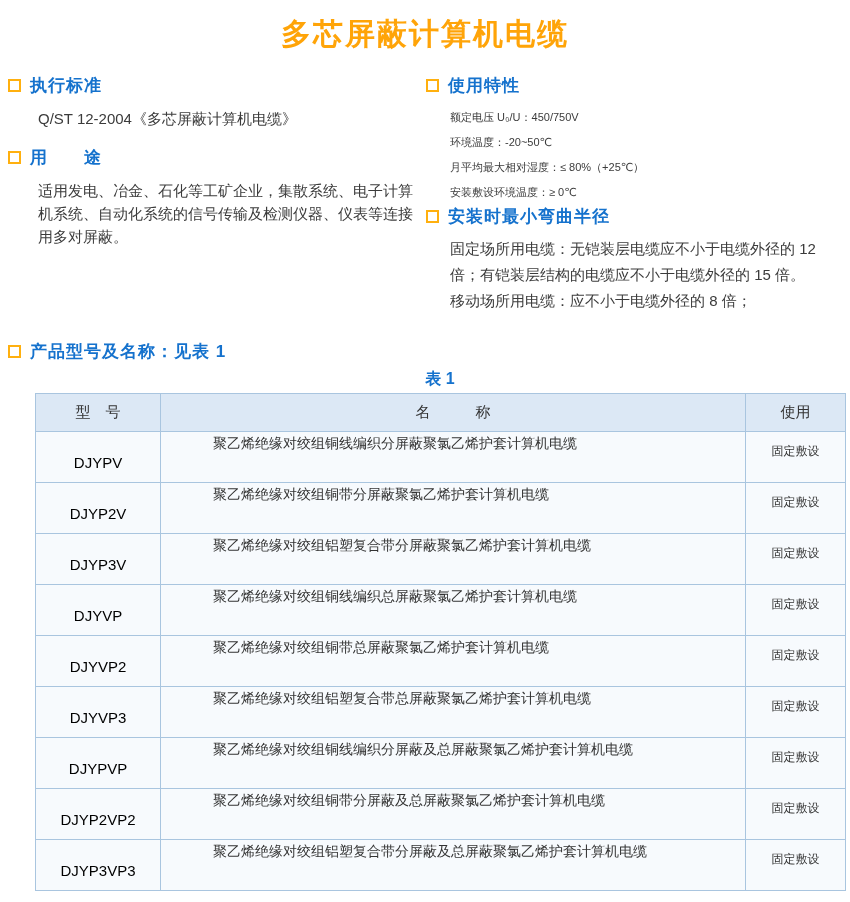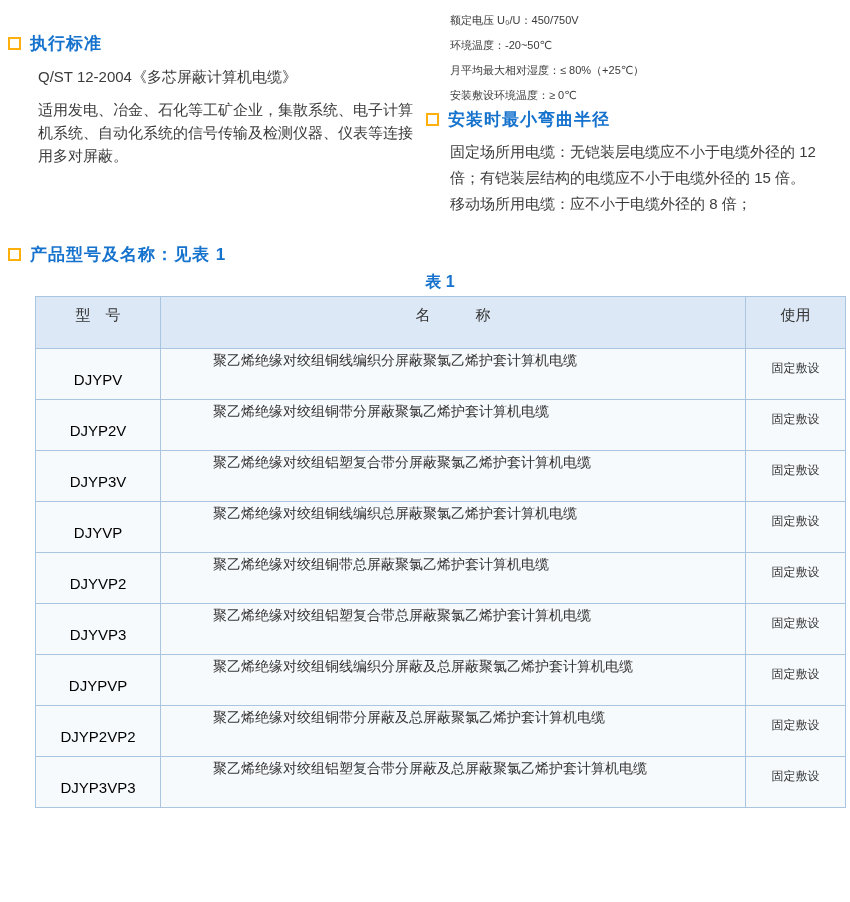--- a/index.html
+++ b/index.html
@@ -32,21 +32,21 @@
     border: 2px solid var(--c-bullet, #FFB00F);
     background: #fff;
     flex: 0 0 auto;
   }
   .sec-head .sec-title {
     color: var(--c-heading, #1572CD);
     font-size: 17px;
     font-weight: bold;
     letter-spacing: 1px;
   }
-  .mt-first { margin-top: 32px; }
+  .mt-first { margin-top: 20px; }
 
   .body-text { font-size: 15px; line-height: 23px; color: var(--c-text, #3b3b3b); }
   .indent-l { margin: 10px 0 0 30px; }
   .indent-r { margin: 8px 0 0 24px; }
 
   .char-lines p { line-height: 25px; font-size: 11px; }
   .bend-text { line-height: 26px; }
 
   .sec-products { margin: 26px 4px 0 8px; }
 
@@ -64,21 +64,21 @@
     table-layout: fixed;
     background: var(--c-row_bg, #f7fafd);
   }
   table.products col.c-model { width: 125px; }
   table.products col.c-name  { width: 585px; }
   table.products col.c-use   { width: 100px; }
   table.products th, table.products td {
     border: 1px solid var(--c-border, #a9c5df);
     font-weight: normal;
   }
-  table.products thead tr { height: 52px; background: var(--c-header_bg, #dce8f5); }
+  table.products thead tr { height: 38px; background: var(--c-header_bg, #dce8f5); }
   table.products th {
     vertical-align: top; padding-top: 9px;
     text-align: center; font-size: 15px; color: #333;
   }
   table.products tbody tr { height: 51px; }
   td.td-model {
     text-align: center; vertical-align: middle;
     padding-top: 10px; font-size: 15px; color: #000000;
   }
   td.td-desc {
@@ -89,37 +89,46 @@
   td.td-use {
     vertical-align: top; padding-top: 11px;
     text-align: center; font-size: 12px; color: #333;
   }
 </style>
 </head>
 <body>
 
 <div class="page">
 
+  <h1 class="title">多芯屏蔽计算机电缆</h1>
 
   <div class="cols">
 
     <div class="col-left">
 
       <div class="sec-head mt-first">
         <span class="sq"></span>
         <span class="sec-title">执行标准</span>
       </div>
       <p class="body-text indent-l">Q/ST 12-2004《多芯屏蔽计算机电缆》</p>
 
+      <div class="sec-head" style="margin-top:16px">
+        <span class="sq"></span>
+        <span class="sec-title">用　　途</span>
+      </div>
       <p class="body-text indent-l">适用发电、冶金、石化等工矿企业，集散系统、电子计算机系统、自动化系统的信号传输及检测仪器、仪表等连接用多对屏蔽。</p>
 
     </div>
 
     <div class="col-right">
 
+      <div class="sec-head mt-first">
+        <span class="sq"></span>
+        <span class="sec-title">使用特性</span>
+      </div>
       <div class="char-lines body-text indent-r">
         <p>额定电压 U₀/U：450/750V</p>
         <p>环境温度：-20~50℃</p>
         <p>月平均最大相对湿度：≤ 80%（+25℃）</p>
         <p>安装敷设环境温度：≥ 0℃</p>
       </div>
 
       <div class="sec-head" style="">
         <span class="sq"></span>
         <span class="sec-title">安装时最小弯曲半径</span>

